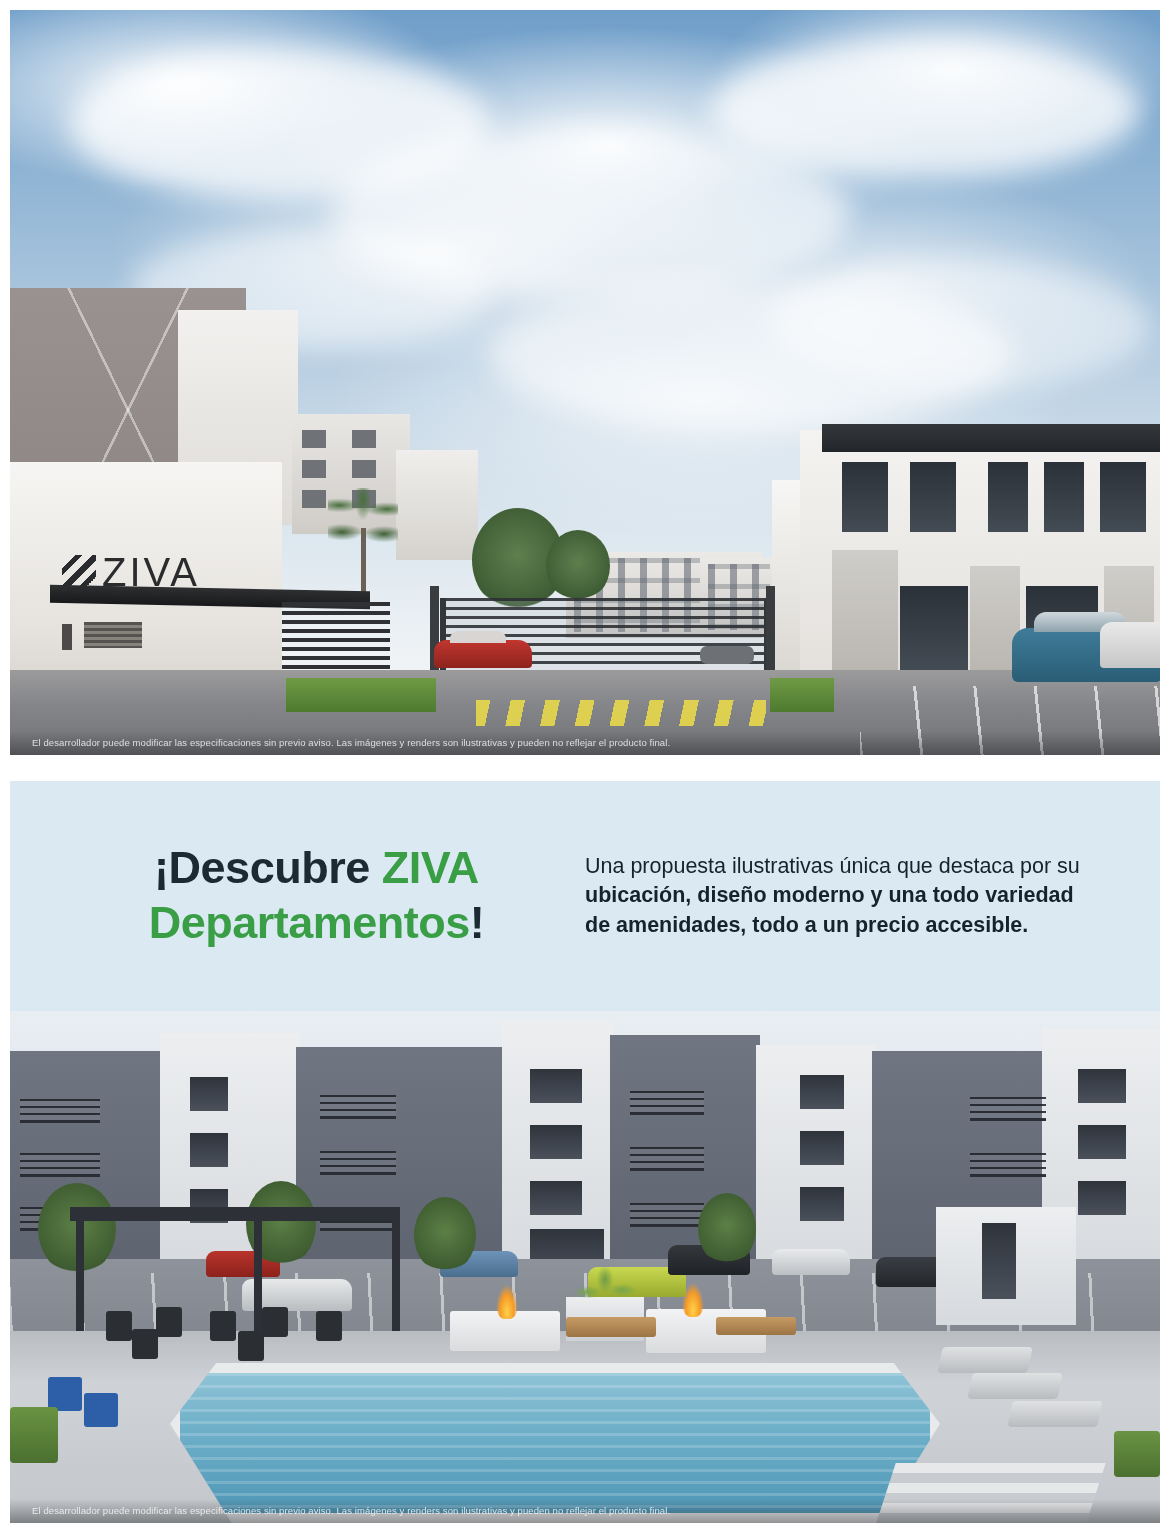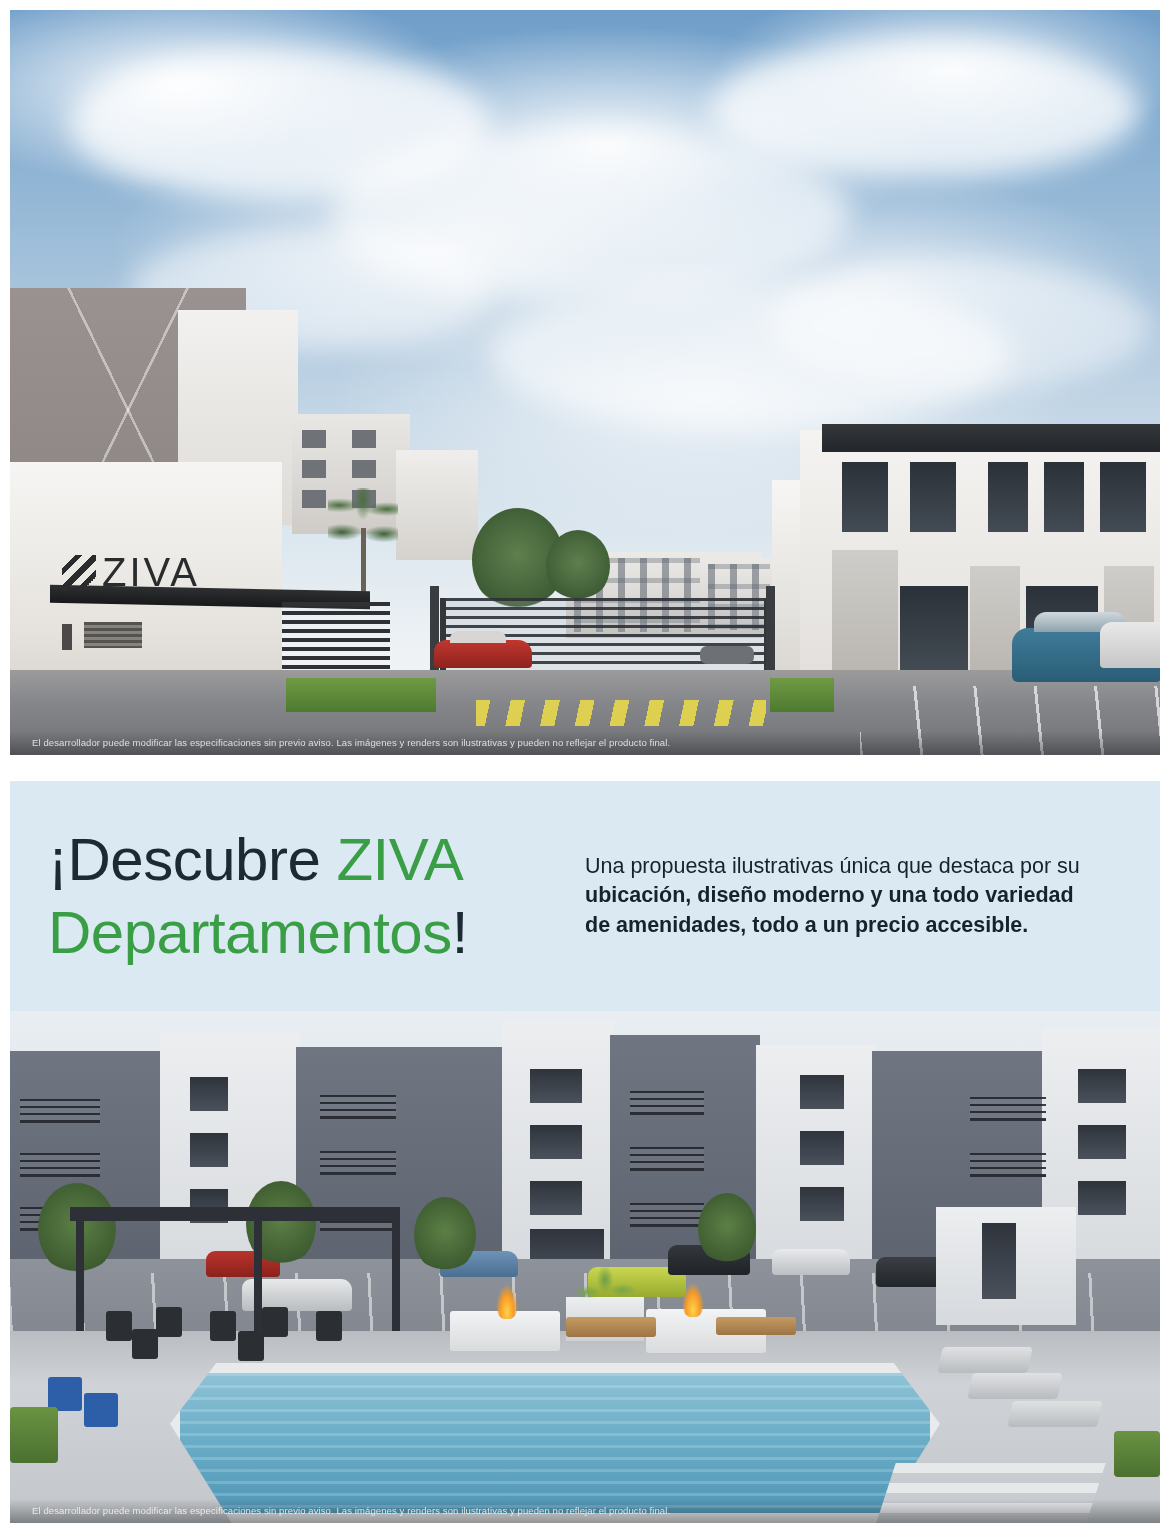--- a/index.html
+++ b/index.html
@@ -225,25 +225,26 @@
     width: 1150px; height: 230px;
     background: #dbeaf2;
     display: flex;
     align-items: center;
   }
   .band-left {
     width: 575px;
     padding-left: 38px;
   }
   .headline {
-    font-size: 60px;
-    font-weight: normal;
+    font-size: 45px;
+    font-weight: bold;
     line-height: 1.22;
     color: #1b2a33;
     letter-spacing: -0.5px;
+    text-align: center;
   }
   .headline .green { color: #3a9e46; }
   .band-right {
     width: 545px;
     padding-right: 26px;
   }
   .subcopy {
     font-size: 21.5px;
     line-height: 1.38;
     color: #16232c;

